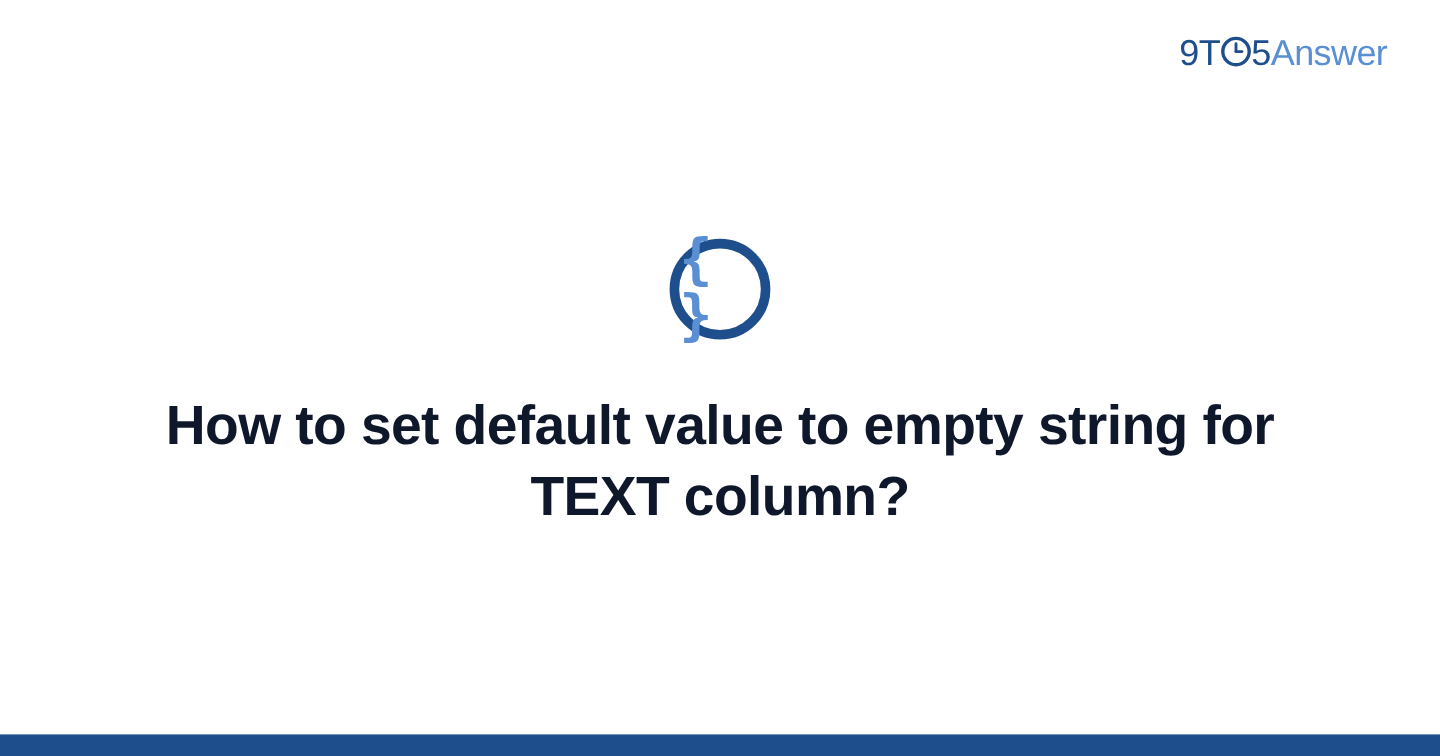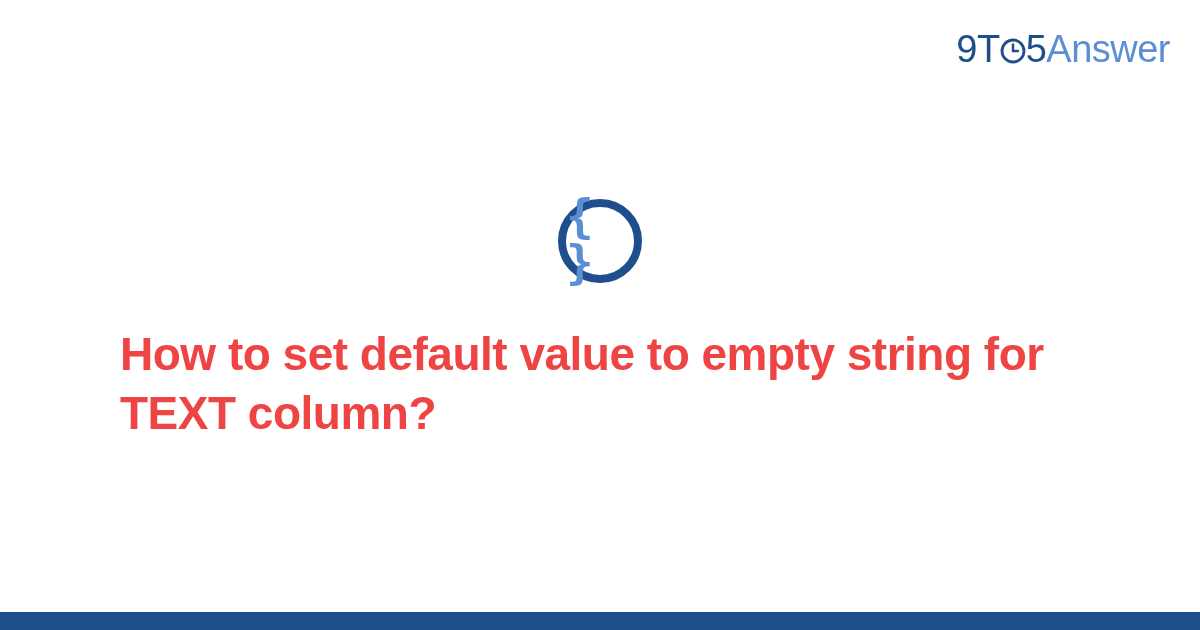--- a/index.html
+++ b/index.html
@@ -11,22 +11,22 @@
       width: 1200px;
       height: 630px;
       background: #ffffff;
       font-family: -apple-system, BlinkMacSystemFont, "Segoe UI", Helvetica, Arial, sans-serif;
       position: relative;
       overflow: hidden;
     }
     .brand {
       position: absolute;
       top: 28px;
-      right: 30px;
-      font-size: 38px;
+      right: 44px;
+      font-size: 30px;
       font-weight: 400;
       letter-spacing: -0.5px;
     }
     .brand .dark {
       color: #1f4e8c;
       font-weight: 500;
     }
     .brand .light {
       color: #5a8fd4;
       font-weight: 400;
@@ -65,21 +65,22 @@
       color: #5a8fd4;
       font-family: "Consolas", "Menlo", monospace;
       letter-spacing: -4px;
       line-height: 1;
       position: relative;
       top: -2px;
     }
     .question-title {
       font-size: 46px;
       font-weight: 700;
-      color: #ef4444;
+      color: #0f172a;
+      text-align: center;
       max-width: 960px;
       line-height: 1.28;
       letter-spacing: -0.5px;
     }
     .bottom-bar {
       position: absolute;
       bottom: 0;
       left: 0;
       width: 1200px;
       height: 18px;

